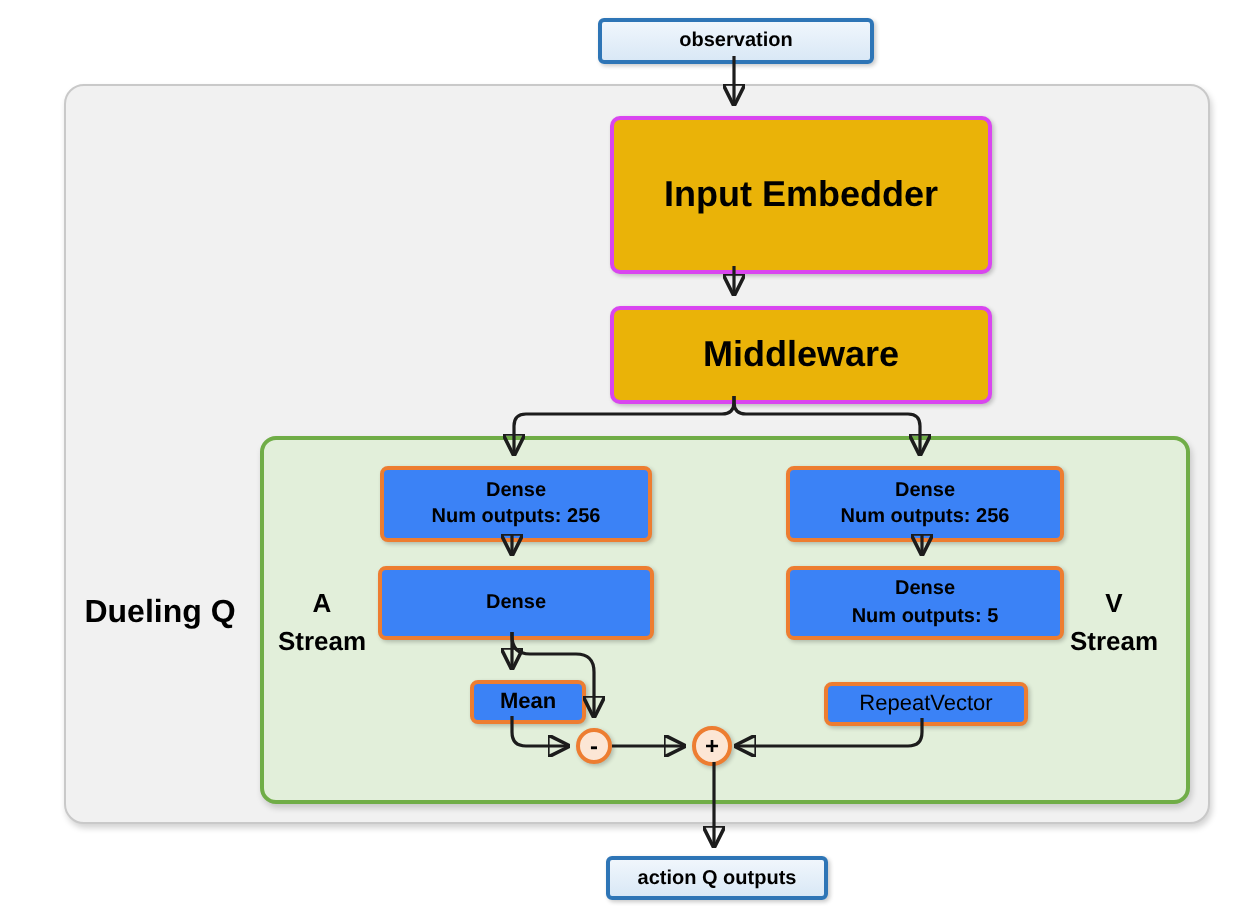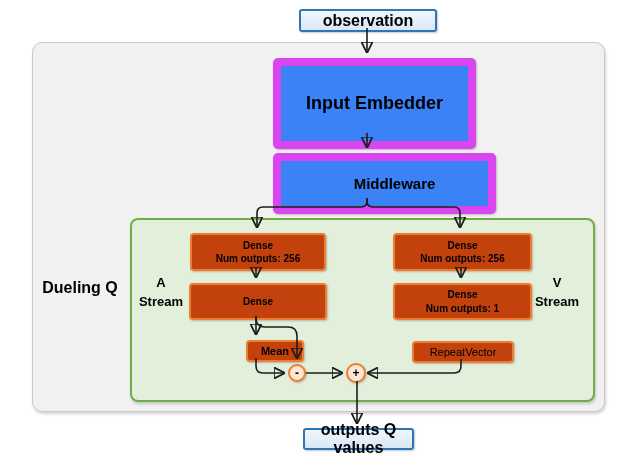--- a/index.html
+++ b/index.html
@@ -20,54 +20,55 @@
   }
   
   .node{
     position:absolute;display:flex;flex-direction:column;
     align-items:center;justify-content:center;text-align:center;
     box-shadow:1px 1px 2px rgba(0,0,0,0.22);
   }
   .node-io{
     background:linear-gradient(#f0f6fc,#d9e8f6);
     border:2px solid #2e75b6;border-radius:3px;
-    font-size:16px;font-weight:700;
+    font-size:10px;font-weight:700;
   }
   .node-green{
-    background:#3b82f6;border:8px solid #d946ef;border-radius:5px;
+    background:#eab308;border:2px solid #d946ef;border-radius:5px;
     font-weight:700;
+    margin-left:32px;
   }
   .node-orange{
-    background:#c2410c;border:2px solid #ed7d31;border-radius:4px;
+    background:#3b82f6;border:2px solid #ed7d31;border-radius:4px;
     line-height:1.35;
     text-align:center;
   }
   .node-orange .t{font-size:10px;font-weight:700;}
   .node-orange .s{font-size:10px;font-weight:700;}
   
   .observation{left:299px;top:9px;width:134px;height:19px;}
   .input-embedder{left:273px;top:58px;width:187px;height:75px;font-size:18px;}
-  .middleware{left:273px;top:153px;width:187px;height:45px;font-size:15px;padding-left:20px;}
+  .middleware{left:273px;top:153px;width:187px;height:45px;font-size:18px;}
   .dense-a1{left:190px;top:233px;width:132px;height:34px;}
   .dense-a2{left:189px;top:283px;width:134px;height:33px;}
   .dense-v1{left:393px;top:233px;width:135px;height:34px;}
   .dense-v2{left:393px;top:283px;width:135px;height:33px;}
-  .mean{left:246px;top:340px;width:54px;height:18px;font-size:11px;font-weight:700;}
+  .mean{left:235px;top:340px;width:54px;height:18px;font-size:11px;font-weight:700;}
   .repeatvector{left:412px;top:341px;width:98px;height:18px;font-size:11px;font-weight:400;}
   .actionq{left:303px;top:428px;width:107px;height:18px;}
   
   .op{
     position:absolute;border:2px solid #ed7d31;background:#fce6d5;border-radius:50%;
     display:flex;align-items:center;justify-content:center;
     font-weight:700;box-shadow:1px 1px 2px rgba(0,0,0,0.22);
   }
   .op-minus{left:288px;top:364px;width:14px;height:14px;font-size:12px;line-height:1;}
   .op-plus{left:346px;top:363px;width:16px;height:16px;font-size:12px;line-height:1;}
   
-  .side-label{position:absolute;text-align:center;font-weight:700;}
+  .side-label{position:absolute;text-align:center;font-weight:700;margin-top:19px;}
   .dueling{left:26px;top:277px;width:108px;font-size:16px;line-height:22px;}
   .streamlab{font-size:13px;line-height:19px;}
   .a-stream{left:134px;top:273px;width:54px;}
   .v-stream{left:527px;top:273px;width:60px;}
   
   .wires{position:absolute;left:0;top:0;width:627px;height:460px;pointer-events:none;}
   .wires path{fill:none;stroke:#1c1c1c;stroke-width:1.6;}
 </style>
 </head>
 <body>
@@ -100,30 +101,30 @@
   </div>
   <div class="node node-orange dense-a2">
     <div class="t">Dense</div>
   </div>
   <div class="node node-orange dense-v1">
     <div class="t">Dense</div>
     <div class="s">Num outputs: 256</div>
   </div>
   <div class="node node-orange dense-v2">
     <div class="t">Dense</div>
-    <div class="s">Num outputs: 1</div>
+    <div class="s">Num outputs: 5</div>
   </div>
 
   <div class="node node-orange mean">Mean</div>
   <div class="node node-orange repeatvector">RepeatVector</div>
 
   <div class="op op-minus">-</div>
   <div class="op op-plus">+</div>
 
-  <div class="node node-io actionq">outputs Q values</div>
+  <div class="node node-io actionq">action Q outputs</div>
 
   <svg class="wires" viewBox="0 0 627 460" xmlns="http://www.w3.org/2000/svg">
     <defs>
       <marker id="ah" viewBox="0 0 10 10" refX="9" refY="5" markerWidth="7" markerHeight="7" orient="auto-start-reverse">
         <path d="M0,0 L10,5 L0,10 z" fill="#1c1c1c" stroke="none"></path>
       </marker>
     </defs>
     <path d="M367,28 L367,52" marker-end="url(#ah)"></path>
     <path d="M367,133 L367,147" marker-end="url(#ah)"></path>
     <path d="M367,198 L367,201 Q367,207 361,207 L263,207 Q257,207 257,213 L257,227" marker-end="url(#ah)"></path>

